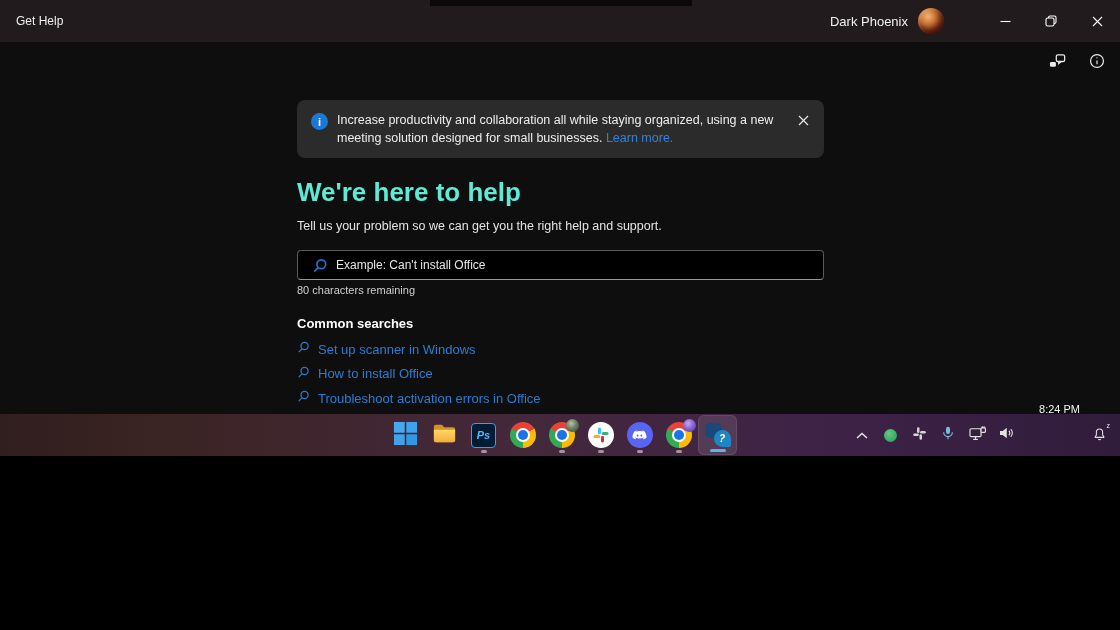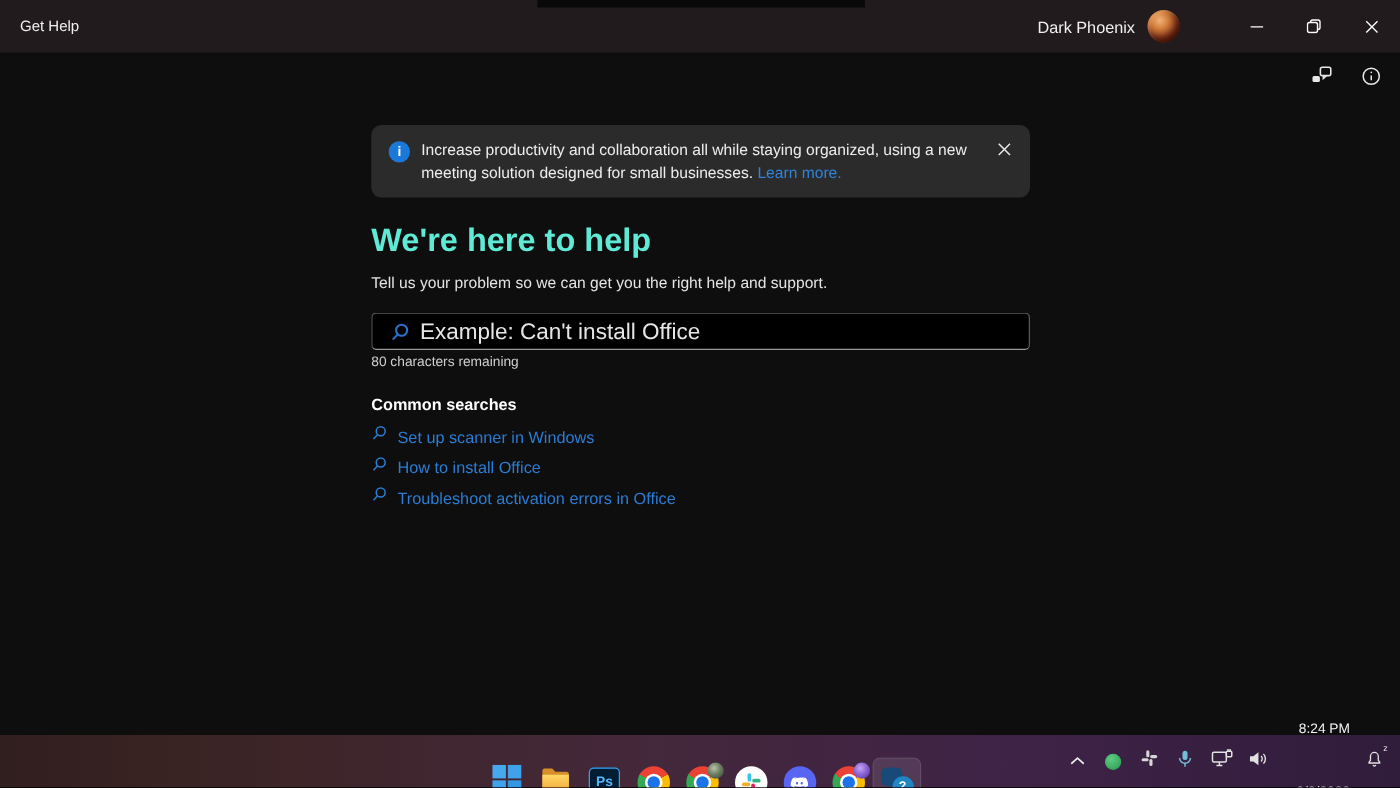--- a/index.html
+++ b/index.html
@@ -1,18 +1,18 @@
 <!DOCTYPE html>
 <html><head>
 <meta charset="utf-8">
 <style>
   * { margin:0; padding:0; box-sizing:border-box; }
   html,body { background:#000; }
   body { font-family:"Liberation Sans", sans-serif; }
-  .screen { position:relative; width:1120px; height:630px; overflow:hidden; background:#0f0e0e; }
+  .screen { position:relative; width:1120px; height:456px; overflow:hidden; background:#0f0e0e; }
 
   
   .titlebar { position:absolute; top:0; left:0; width:1120px; height:42px; background:#211b1e; }
   .top-strip { position:absolute; top:0; left:430px; width:262px; height:6px; background:#0a090a; }
   .app-title { position:absolute; left:16px; top:14px; font-size:12px; color:#f0f0f0; }
   .user-area { position:absolute; right:176px; top:0; height:42px; display:flex; align-items:center; gap:10px; }
   .user-name { font-size:13px; color:#f0f0f0; }
   .avatar { width:26px; height:26px; border-radius:50%;
     background: radial-gradient(circle at 38% 32%, #f2b277 0%, #cf7a3a 30%, #8a3a1c 62%, #541d0e 88%, #3a130a 100%);
     box-shadow: inset -3px -4px 6px rgba(40,5,0,.65), inset 2px 2px 3px rgba(255,200,140,.35); }
@@ -34,33 +34,33 @@
   .banner-close { position:absolute; right:12px; top:12px; width:18px; height:18px; display:flex; align-items:center; justify-content:center; }
 
   
   .heading { position:absolute; left:297px; top:177px; font-size:26px; font-weight:bold; color:#5eead4; }
   .subheading { position:absolute; left:297px; top:219px; font-size:12.5px; color:#e4e4e4; }
 
   .searchbox { position:absolute; left:297px; top:250px; width:527px; height:30px; background:#000;
     border:1px solid #595959; border-bottom-color:#979797; border-radius:4px; }
   .searchbox .mag { position:absolute; left:14px; top:7px; }
   .searchbox input { position:absolute; left:38px; top:1px; width:480px; height:26px; background:transparent;
-    border:none; outline:none; color:#f0f0f0; font-size:18px; font-family:"Liberation Sans", sans-serif; }
+    border:none; outline:none; color:#f0f0f0; font-size:12px; font-family:"Liberation Sans", sans-serif; }
   .searchbox input::placeholder { color:#e6e6e6; opacity:1; }
   .chars-remaining { position:absolute; left:297px; top:284px; font-size:11px; color:#cfcfcf; }
 
   .common-title { position:absolute; left:297px; top:316px; font-size:13px; font-weight:bold; color:#ffffff; }
   .common-list { position:absolute; left:297px; top:337px; display:flex; flex-direction:column; }
   .common-row { display:flex; align-items:center; gap:8px; height:24.5px; cursor:pointer; }
   .common-row a { font-size:13px; color:#2a7cd4; text-decoration:none; }
 
   
   .taskbar { position:absolute; left:0; bottom:0; width:1120px; height:42px;
     background:linear-gradient(90deg,#311e1e 0%,#3b2424 15%,#44283a 45%,#3f2347 72%,#301c3b 100%); }
-  .task-apps { position:absolute; left:386px; top:18px; display:flex; }
+  .task-apps { position:absolute; left:386px; top:1px; display:flex;font-style:italic; }
   .task-btn { position:relative; width:39px; height:40px; display:flex; align-items:center; justify-content:center; border-radius:6px; }
   .task-btn.active { background:rgba(255,255,255,.10); border:1px solid rgba(255,255,255,.09); }
   .dash { position:absolute; bottom:2px; left:50%; transform:translateX(-50%); width:6px; height:3px; border-radius:2px; background:#a395a0; }
   .dash.blue { width:16px; background:#5fb2e6; }
 
   .ps-icon { width:25px; height:25px; background:#001d33; border:1.6px solid #2fa3f7; border-radius:4px;
     color:#55b9ff; font-size:11px; font-weight:bold; display:flex; align-items:center; justify-content:center; }
   .chrome { position:relative; width:26px; height:26px; border-radius:50%;
     background:conic-gradient(#ea4335 0 60deg,#fbbc04 60deg 180deg,#34a853 180deg 300deg,#ea4335 300deg 360deg); }
   .chrome::before { content:""; position:absolute; inset:6px; background:#fff; border-radius:50%; }

